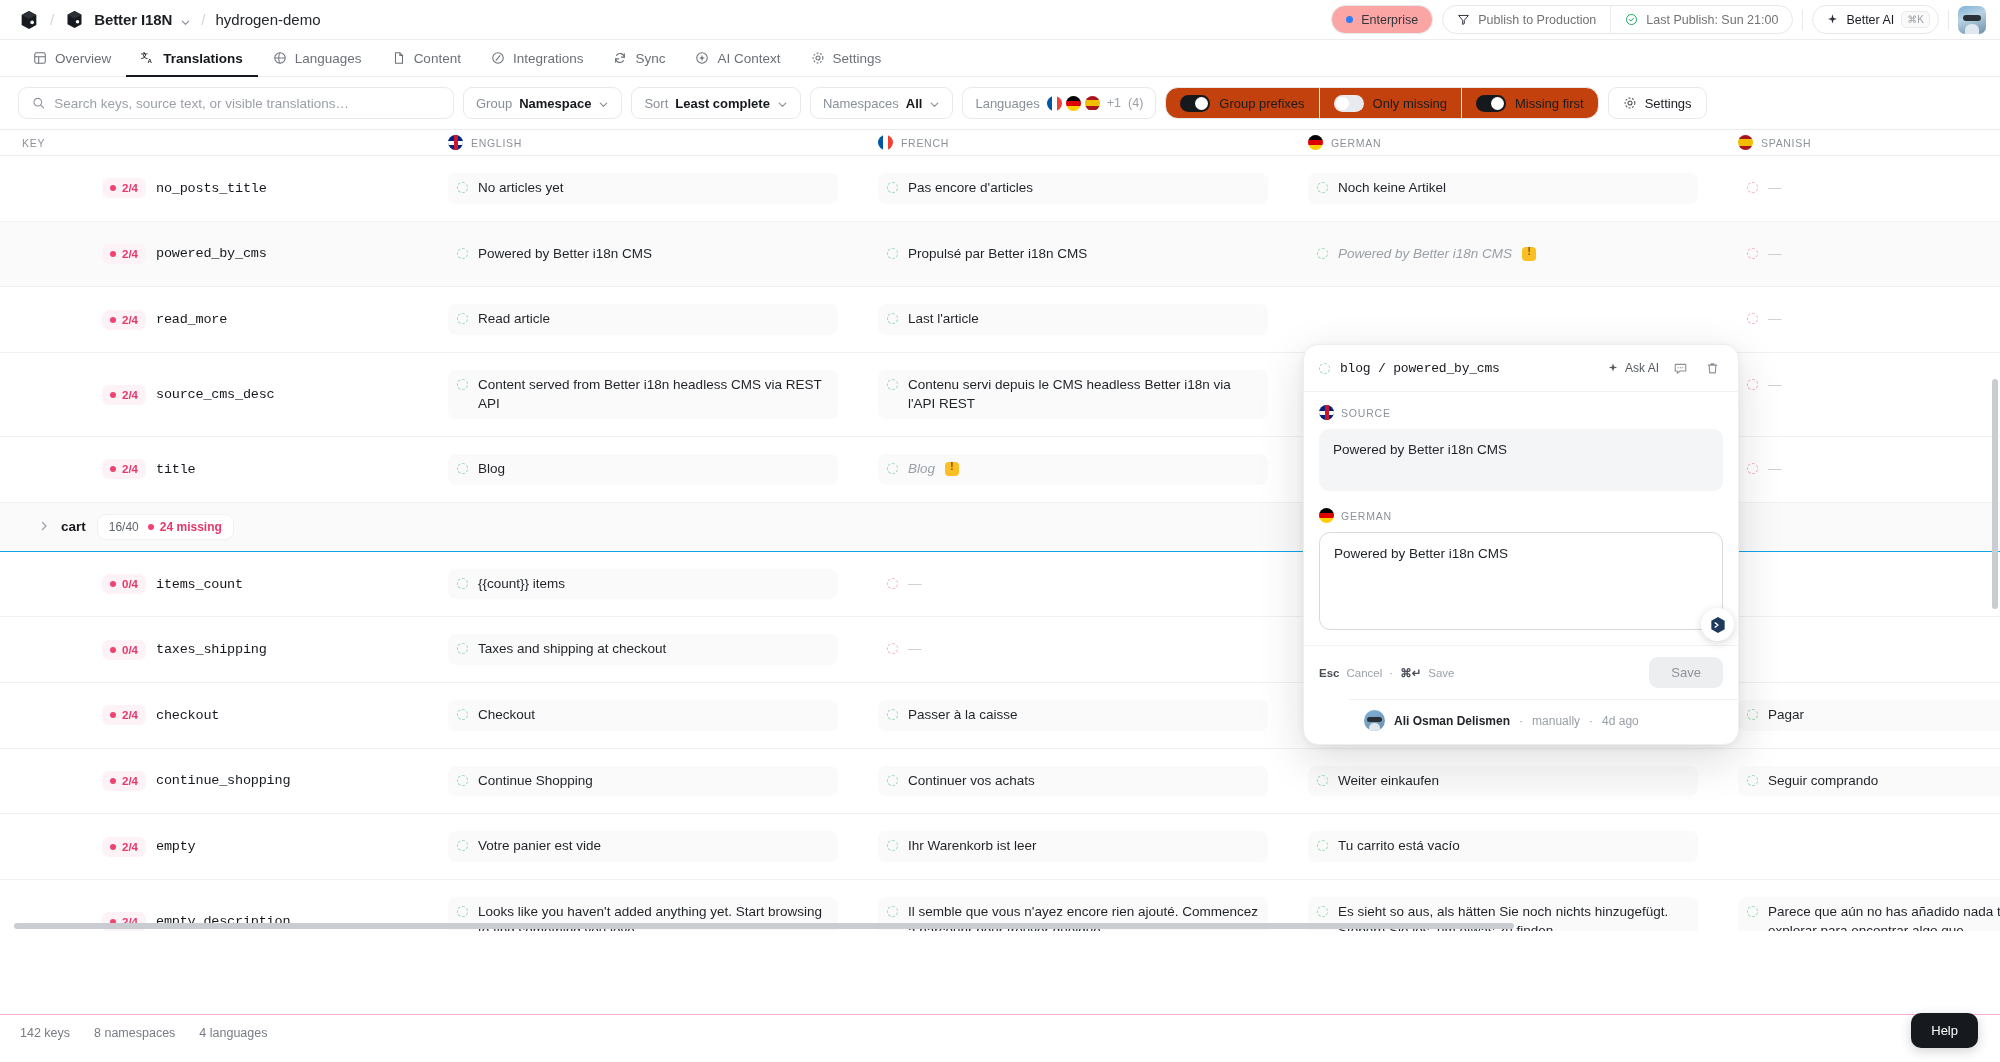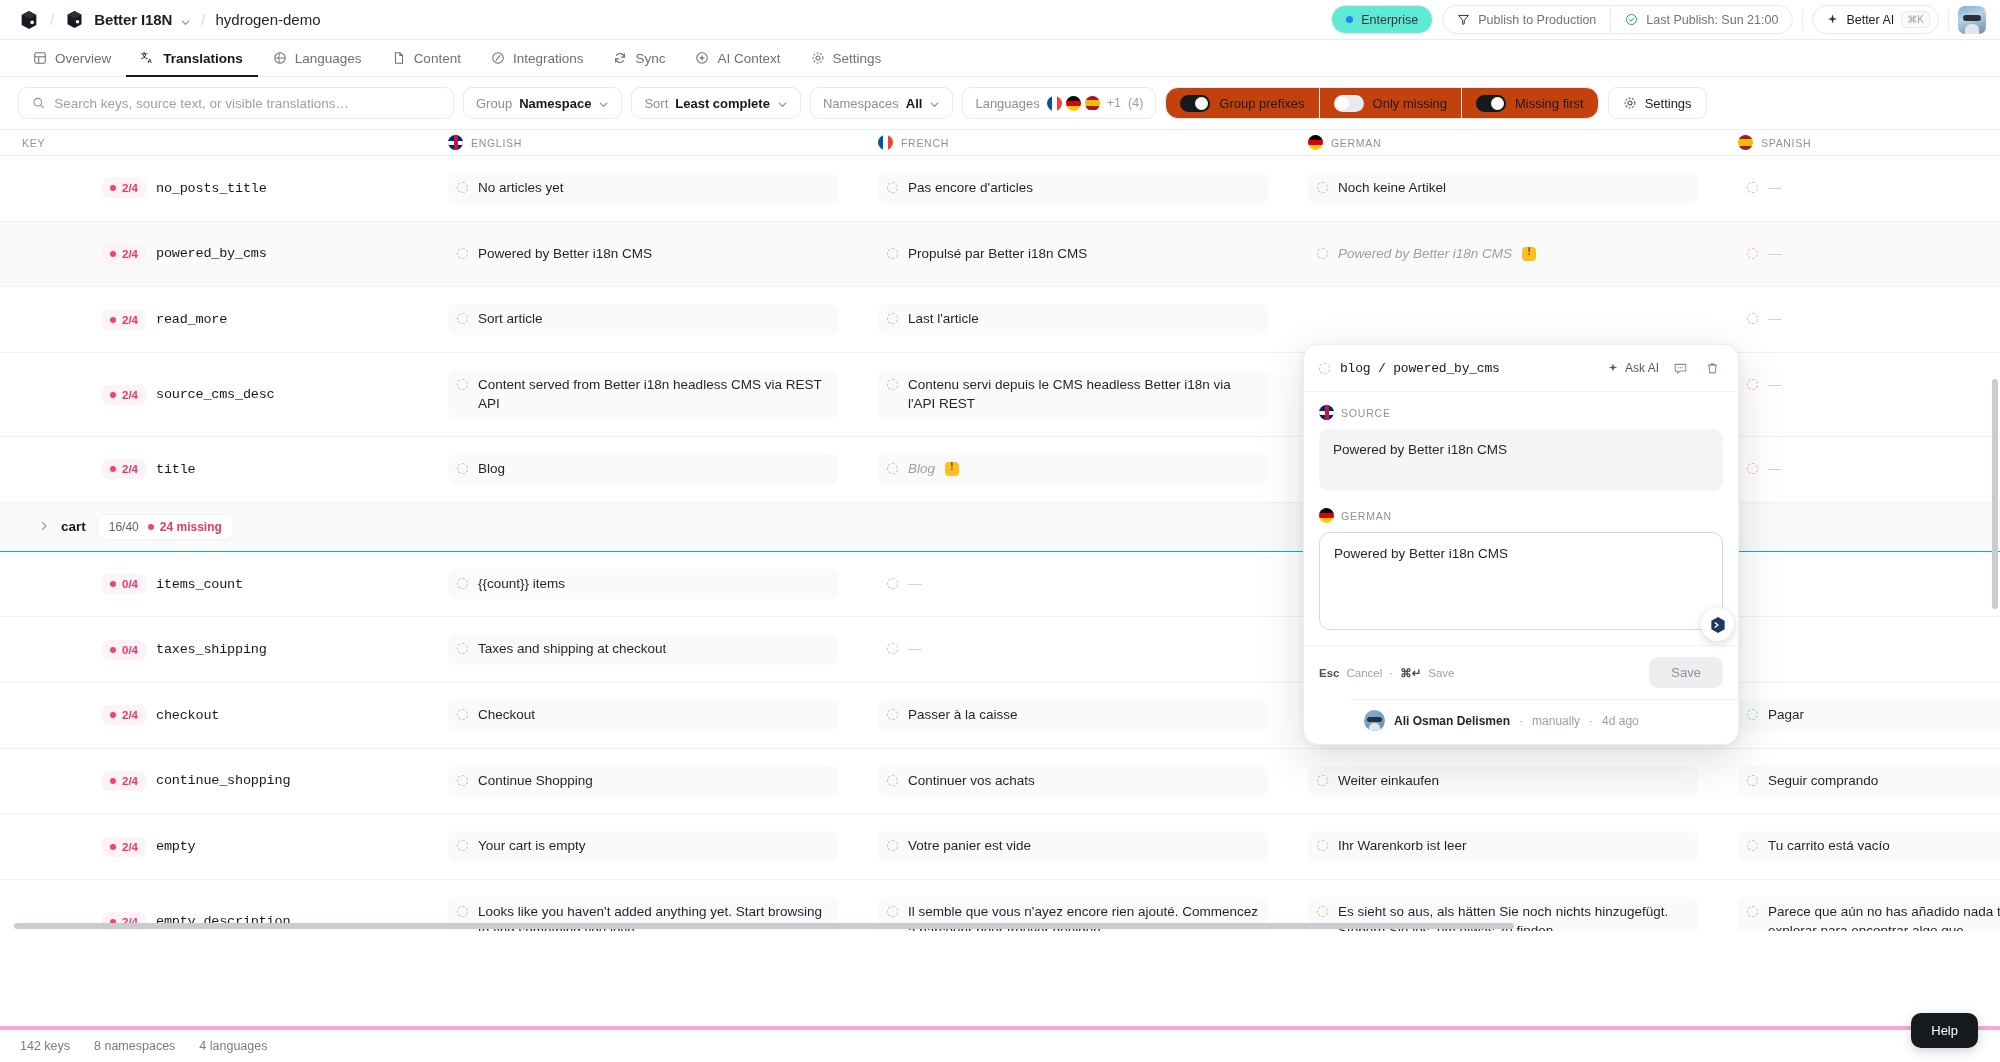--- a/index.html
+++ b/index.html
@@ -25,21 +25,21 @@
   .crumb-sep { color: #d4d6da; margin: 0 10px; font-size: 15px; font-weight: 300; }
   .ws-chip { display: flex; align-items: center; gap: 8px; }
   .ws-name { font-size: 15px; font-weight: 700; letter-spacing: -0.1px; }
   .chev { width: 11px; height: 11px; display:inline-block; }
   .proj-name { font-size: 15px; font-weight: 400; color: #23262b; }
   .topbar-right { margin-left: auto; display: flex; align-items: center; gap: 9px; }
   .pill {
     display: flex; align-items: center; gap: 8px;
     height: 29px; padding: 0 14px;
     border: 1px solid #e7e8ea; border-radius: 999px;
-    font-size: 12.5px; color: #33363c; background: #5eead4;
+    font-size: 12.5px; color: #33363c; background: #fca5a5;
     white-space: nowrap;
   }
   .dot-blue { width: 7px; height: 7px; border-radius: 50%; background: #2f7df6; }
   .pub-group { display: flex; align-items: center; border: 1px solid #e7e8ea; border-radius: 999px; height: 29px; background:#fff; }
   .pub-group > div { display: flex; align-items: center; gap: 8px; padding: 0 14px; font-size: 12.5px; color: #737373; height: 100%; white-space: nowrap;}
   .pub-group > div + div { border-left: 1px solid #ededf0; }
   .vdiv { width: 1px; height: 20px; background: #e8e9ec; }
   .ai-pill { display:flex; align-items:center; gap:7px; height:29px; padding:0 8px 0 13px; border:1px solid #e7e8ea; border-radius:999px; font-size:12.5px; background:#fff;}
   .kbd { font-size: 10px; color: #9aa0a8; border: 1px solid #e9eaed; border-radius: 5px; padding: 2px 5px; background:#fafafb; }
   .avatar {
@@ -210,23 +210,23 @@
   .pop-meta .av::before{content:"";position:absolute;left:3px;top:7px;width:15px;height:5px;background:#2a3038;border-radius:3px;}
   .pop-meta .av::after{content:"";position:absolute;left:5px;bottom:0;width:11px;height:8px;background:#dfe8ee;border-radius:5px 5px 0 0;}
   .pop-meta .nm { font-size: 12px; color: #22262c; font-weight: 600; }
   .pop-meta .mt { font-size: 12px; color: #9aa0a8; }
 
   
   .vscroll { position: absolute; right: 2px; top: 250px; width: 6px; height: 230px; background: #c9ccd1; border-radius: 4px; z-index: 5;}
   .hscroll-track { position: absolute; left: 0; right: 0; bottom: 0; height: 9px; }
   .hscroll { position: absolute; left: 14px; bottom: 2px; width: 1500px; height: 6px; background: #c9ccd1; border-radius: 4px; }
   .footer {
-    position: absolute; left: 0; right: 0; bottom: 0; height: 36px;
+    position: absolute; left: 0; right: 0; bottom: 12px; height: 36px;
     display: flex; align-items: center; gap: 24px; padding: 0 20px;
-    border-top: 4px solid #f9a8d4; background: #fff; font-size: 12.5px; color: #777c85;
+    border-top: 1px solid #f9a8d4; background: #fff; font-size: 12.5px; color: #777c85;
   }
   .help-btn {
     position: absolute; right: 22px; bottom: 14px; background: #16191e; color: #fff;
     border-radius: 10px; padding: 10px 20px; font-size: 13px; font-weight: 500;
     box-shadow: 0 3px 12px rgba(0,0,0,.18);
   }
   
   .f-gb { background:#00247d; }
   .f-gb::before{content:"";position:absolute;left:0;right:0;top:5.5px;height:4px;background:#fff;}
   .f-gb::after{content:"";position:absolute;top:0;bottom:0;left:5.5px;width:4px;background:#cf142b;}
@@ -558,21 +558,21 @@
         <span class="indent"></span>
         <span class="cnt">
             <i class="d"></i>
             <span>2/4</span>
           </span>
         <span class="keyname mono">read_more</span>
       </div>
       <div class="cell-tr">
           <div class="tr-inner soft">
             <span class="ring"></span>
-            <span class="txt">Sort article</span>
+            <span class="txt">Read article</span>
           </div>
         </div>
       <div class="cell-tr">
           <div class="tr-inner soft">
             <span class="ring"></span>
             <span class="txt">Last l'article</span>
           </div>
         </div>
       <div class="cell-tr"></div>
       <div class="cell-tr">
@@ -775,26 +775,20 @@
 
     <div class="row">
       <div class="cell-key">
         <span class="indent"></span>
         <span class="cnt">
             <i class="d"></i>
             <span>2/4</span>
           </span>
         <span class="keyname mono">empty</span>
       </div>
-      <div class="cell-tr">
-          <div class="tr-inner soft">
-            <span class="ring"></span>
-            <span class="txt">Your cart is empty</span>
-          </div>
-        </div>
       <div class="cell-tr">
           <div class="tr-inner soft">
             <span class="ring"></span>
             <span class="txt">Votre panier est vide</span>
           </div>
         </div>
       <div class="cell-tr">
           <div class="tr-inner soft">
             <span class="ring"></span>
             <span class="txt">Ihr Warenkorb ist leer</span>

